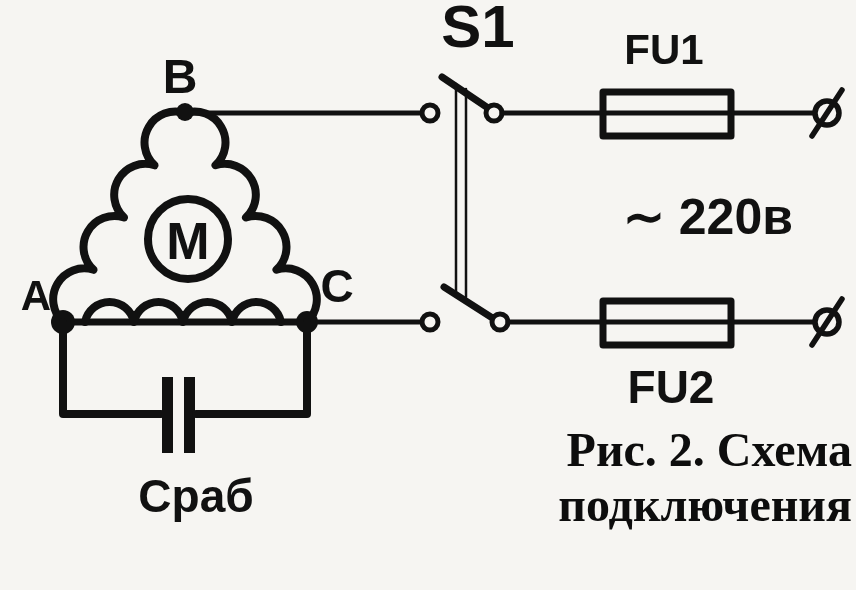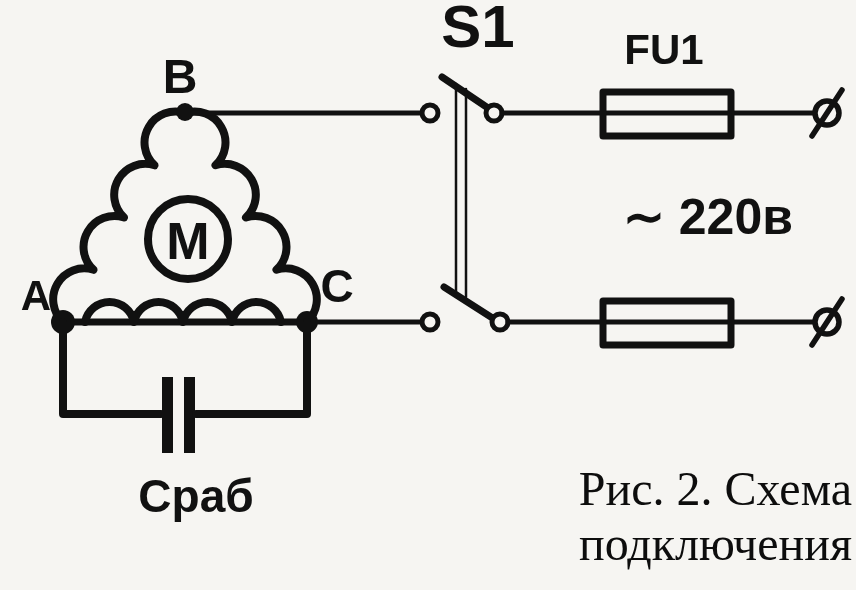--- a/index.html
+++ b/index.html
@@ -27,25 +27,24 @@
   .lbl-fu2 {left:671px;top:387px;font-size:46px;}
   .lbl-v   {left:708px;top:217px;font-size:50px;text-align:center;}
   .lbl-cap {left:196px;top:496px;font-size:46px;}
   .lbl-m   {left:188px;top:241px;font-size:52px;}
   .caption{
     position:absolute;
     right:4px;top:422px;
     width:400px;
     text-align:right;
     font-family:"Liberation Serif", serif;
-    font-weight:normal;
+    font-weight:bold;
     font-size:48px;
     line-height:55px;
     color:#0d0d0d;
-    margin-top:39px;
   }
 </style>
 </head>
 <body>
 
 <div class="stage">
 
   <svg class="schematic-svg" width="856" height="590" viewBox="0 0 856 590">
     <g stroke="#111" fill="none" stroke-linecap="round" stroke-linejoin="round">
 
@@ -98,20 +97,21 @@
       <path stroke-width="8" d="M196 414 L307 414 L307 322"></path>
     </g>
   </svg>
 
   <div class="lbl lbl-b">B</div>
   <div class="lbl lbl-a">A</div>
   <div class="lbl lbl-c">C</div>
   <div class="lbl lbl-m">M</div>
   <div class="lbl lbl-s1">S1</div>
   <div class="lbl lbl-fu1">FU1</div>
+  <div class="lbl lbl-fu2">FU2</div>
   <div class="lbl lbl-v">∼ 220в</div>
   <div class="lbl lbl-cap">Сраб</div>
 
   <div class="caption">
     <div>Рис. 2. Схема</div>
     <div>подключения</div>
   </div>
 
 </div>
 

